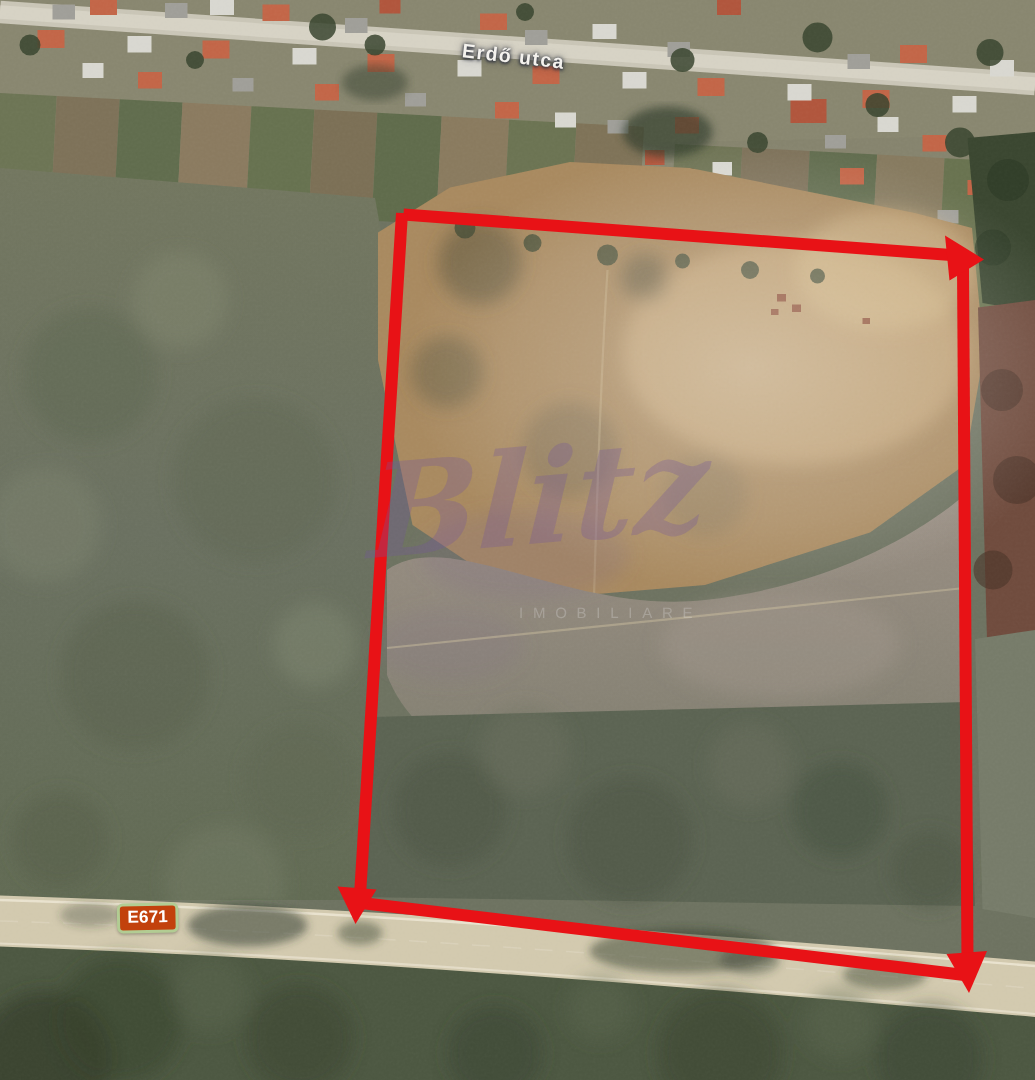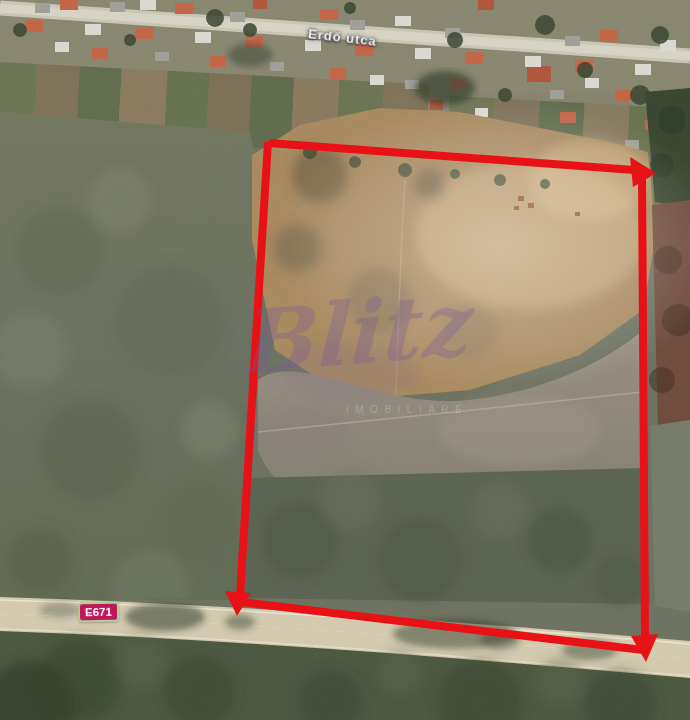--- a/index.html
+++ b/index.html
@@ -6,21 +6,21 @@
   #stage{position:relative;width:690px;height:720px;overflow:hidden;
          font-family:"Liberation Sans", sans-serif;background:#6d7260;}
   #terrain{position:absolute;left:0;top:0;}
   .overlay{position:absolute;white-space:nowrap;}
   .street-label{left:308px;top:30px;transform:rotate(6.5deg);
     font-size:13px;font-weight:bold;letter-spacing:1px;color:#f4f2ee;
     text-shadow:0 0 3px rgba(45,50,62,.95),0 1px 2px rgba(45,50,62,.9),0 0 6px rgba(45,50,62,.6);}
   .area-label{left:402px;top:320px;font-size:31px;font-weight:bold;
     letter-spacing:.5px;color:#ffffff;text-shadow:0 1px 2px rgba(110,80,70,.35);}
   .route-badge{left:78px;top:602px;transform:rotate(-1deg);
-    background:#be185d;border:2px solid #b2cc93;border-radius:4px;
+    background:#c2410c;border:2px solid #b2cc93;border-radius:4px;
     color:#ffffff;font-size:11.5px;font-weight:bold;padding:1px 5px;line-height:14px;
     box-shadow:0 1px 2px rgba(0,0,0,.25);}
   .watermark-brand{left:246px;top:290px;font-family:"DejaVu Serif", serif;
     font-style:italic;font-weight:bold;font-size:86px;line-height:1;
     transform:rotate(-5deg) skewX(-8deg);color:rgba(116,86,156,.30);}
   .watermark-subtext{left:346px;top:404px;font-size:10px;font-weight:normal;
     letter-spacing:6.5px;color:rgba(250,250,255,.22);}
 </style>
 </head>
 <body>

